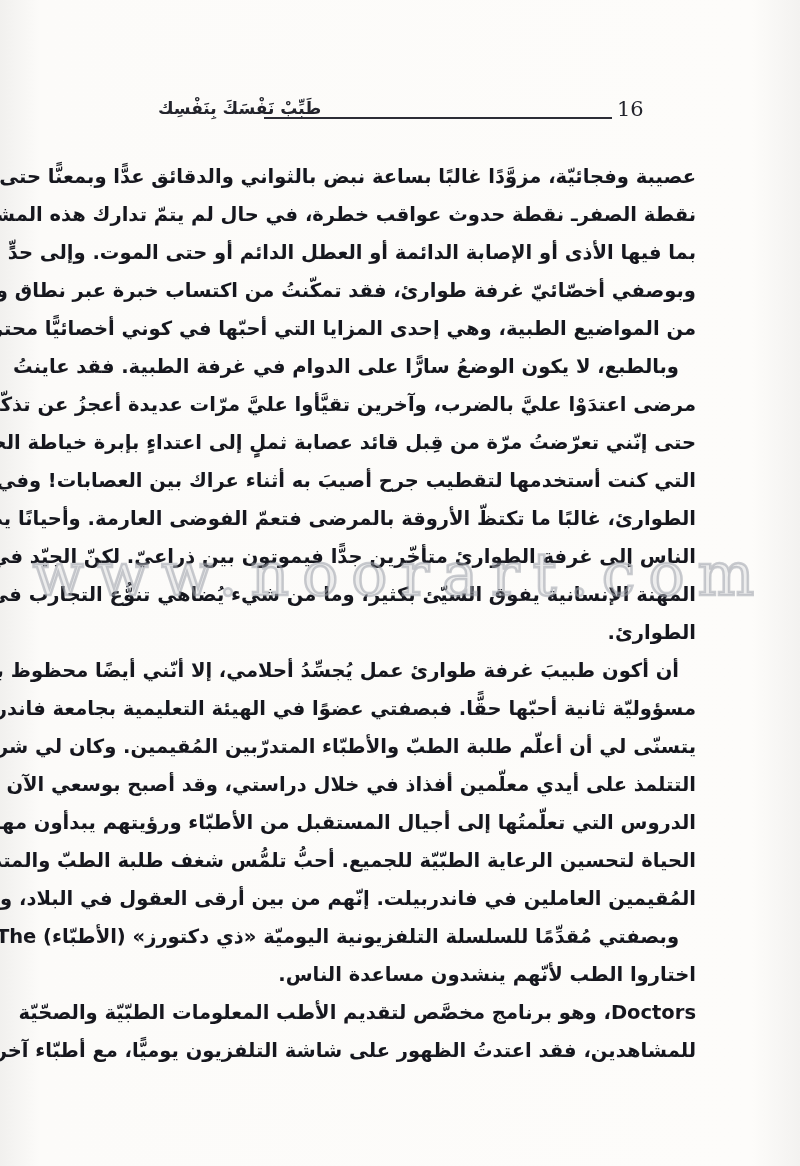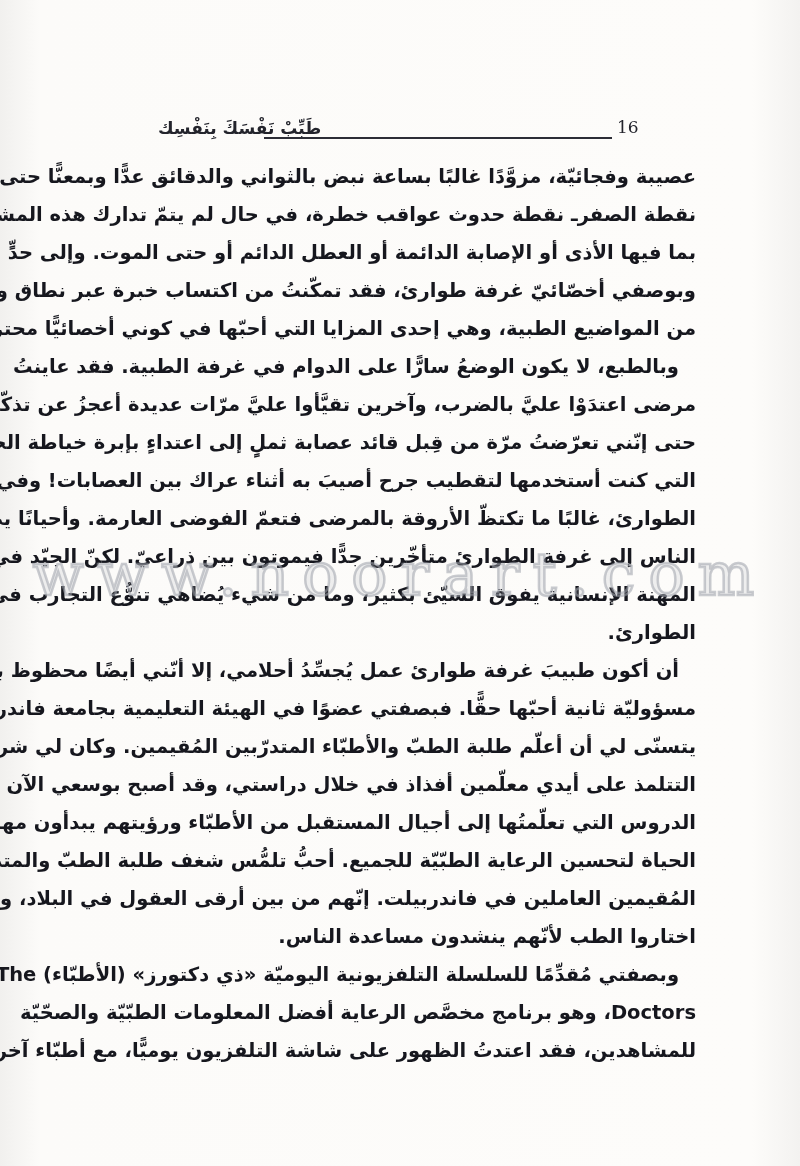--- a/index.html
+++ b/index.html
@@ -9,36 +9,36 @@
     background: #e9e8e6;
   }
   .page {
     position: relative;
     width: 800px; height: 1166px;
     overflow: hidden;
     background: linear-gradient(90deg, #f1f0ee 0%, #fcfbf9 5%, #fdfcfa 94%, #f3f2f0 100%);
     color: #1c1d24;
   }
   
-  .header { position: absolute; top: 96px; left: 0; right: 0; height: 32px; margin-top: 20px; }
+  .header { position: absolute; top: 96px; left: 0; right: 0; height: 32px; }
   .header-title {
     position: absolute; left: 158px; top: 2px;
     direction: rtl; unicode-bidi: plaintext;
     font-size: 17px; font-weight: bold; color: #23242c;
     white-space: nowrap;
   }
   .header-rule {
     position: absolute; left: 264px; top: 21px;
     width: 348px; height: 0;
     border-top: 2px solid #2c2d36;
   }
   .header-page {
     position: absolute; left: 617px; top: 1px;
     font-family: "DejaVu Serif", "Liberation Serif", serif;
-    font-size: 17px; color: #23242c;
+    font-size: 21px; color: #23242c;
   }
   
   .watermark {
     position: absolute; top: 544px; left: -6px; width: 812px;
     font-family: "DejaVu Serif", "Liberation Serif", serif;
     font-size: 60px; line-height: 60px;
     letter-spacing: 13px;
     white-space: nowrap; overflow: hidden;
     color: rgba(173, 178, 185, 0.18);
     -webkit-text-stroke: 2.5px rgba(158, 163, 171, 0.55);
@@ -95,19 +95,19 @@
       <div class="line">الناس إلى غرفة الطوارئ متأخّرين جدًّا فيموتون بين ذراعيّ. لكنّ الجيّد في هذه</div>
       <div class="line">المهنة الإنسانية يفوق السيّئ بكثير، وما من شيء يُضاهي تنوُّع التجارب في غرفة</div>
       <div class="line end">الطوارئ.</div>
       <div class="line indent">أن أكون طبيبَ غرفة طوارئ عمل يُجسِّدُ أحلامي، إلا أنّني أيضًا محظوظ بتولِّي</div>
       <div class="line">مسؤوليّة ثانية أحبّها حقًّا. فبصفتي عضوًا في الهيئة التعليمية بجامعة فاندربيلت،</div>
       <div class="line">يتسنّى لي أن أعلّم طلبة الطبّ والأطبّاء المتدرّبين المُقيمين. وكان لي شرف</div>
       <div class="line">التتلمذ على أيدي معلّمين أفذاذ في خلال دراستي، وقد أصبح بوسعي الآن تمرير</div>
       <div class="line">الدروس التي تعلّمتُها إلى أجيال المستقبل من الأطبّاء ورؤيتهم يبدأون مهماتهم في</div>
       <div class="line">الحياة لتحسين الرعاية الطبّيّة للجميع. أحبُّ تلمُّس شغف طلبة الطبّ والمتدرّبين</div>
       <div class="line">المُقيمين العاملين في فاندربيلت. إنّهم من بين أرقى العقول في البلاد، ولقد</div>
+      <div class="line indent">وبصفتي مُقدِّمًا للسلسلة التلفزيونية اليوميّة «ذي دكتورز» (الأطبّاء) The</div>
       <div class="line end">اختاروا الطب لأنّهم ينشدون مساعدة الناس.</div>
-      <div class="line indent">وبصفتي مُقدِّمًا للسلسلة التلفزيونية اليوميّة «ذي دكتورز» (الأطبّاء) The</div>
-      <div class="line">Doctors، وهو برنامج مخصَّص الرعاية أفضل المعلومات الطبّيّة والصحّيّة</div>
+      <div class="line">Doctors، وهو برنامج مخصَّص لتقديم الأطب المعلومات الطبّيّة والصحّيّة</div>
       <div class="line">للمشاهدين، فقد اعتدتُ الظهور على شاشة التلفزيون يوميًّا، مع أطبّاء آخرين</div>
     </div>
 
 </div>
 
 </body></html>

